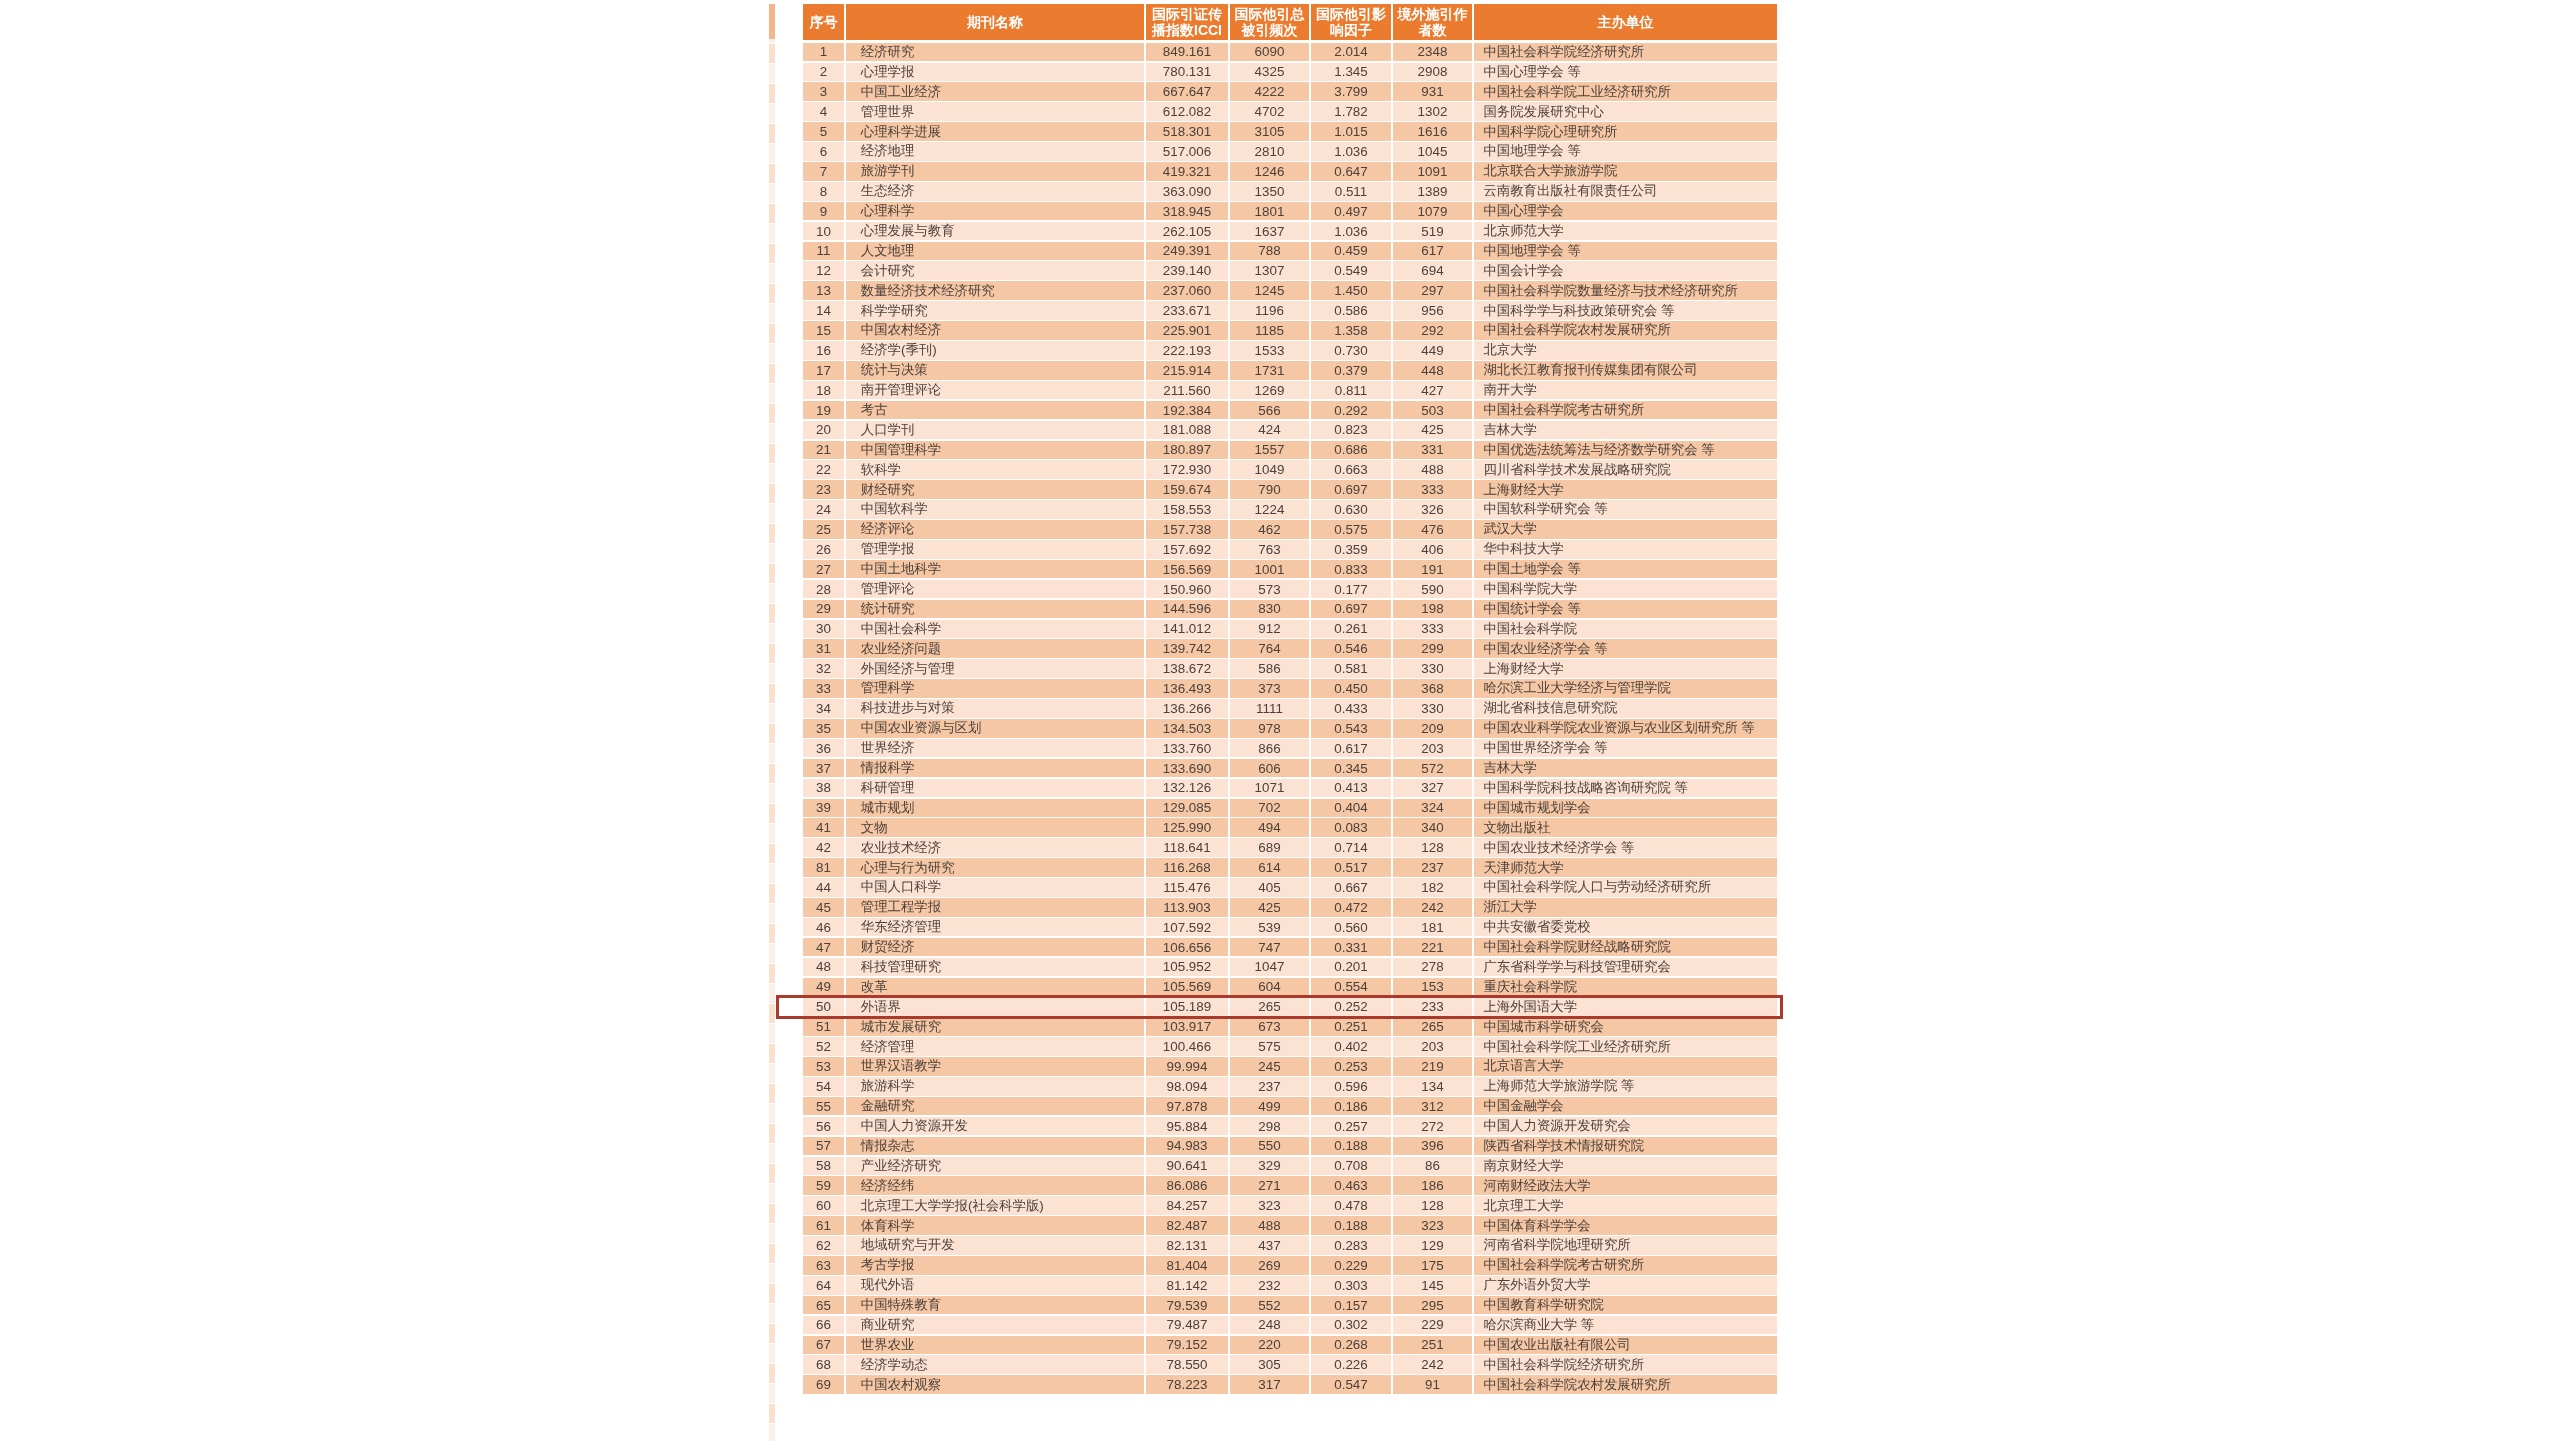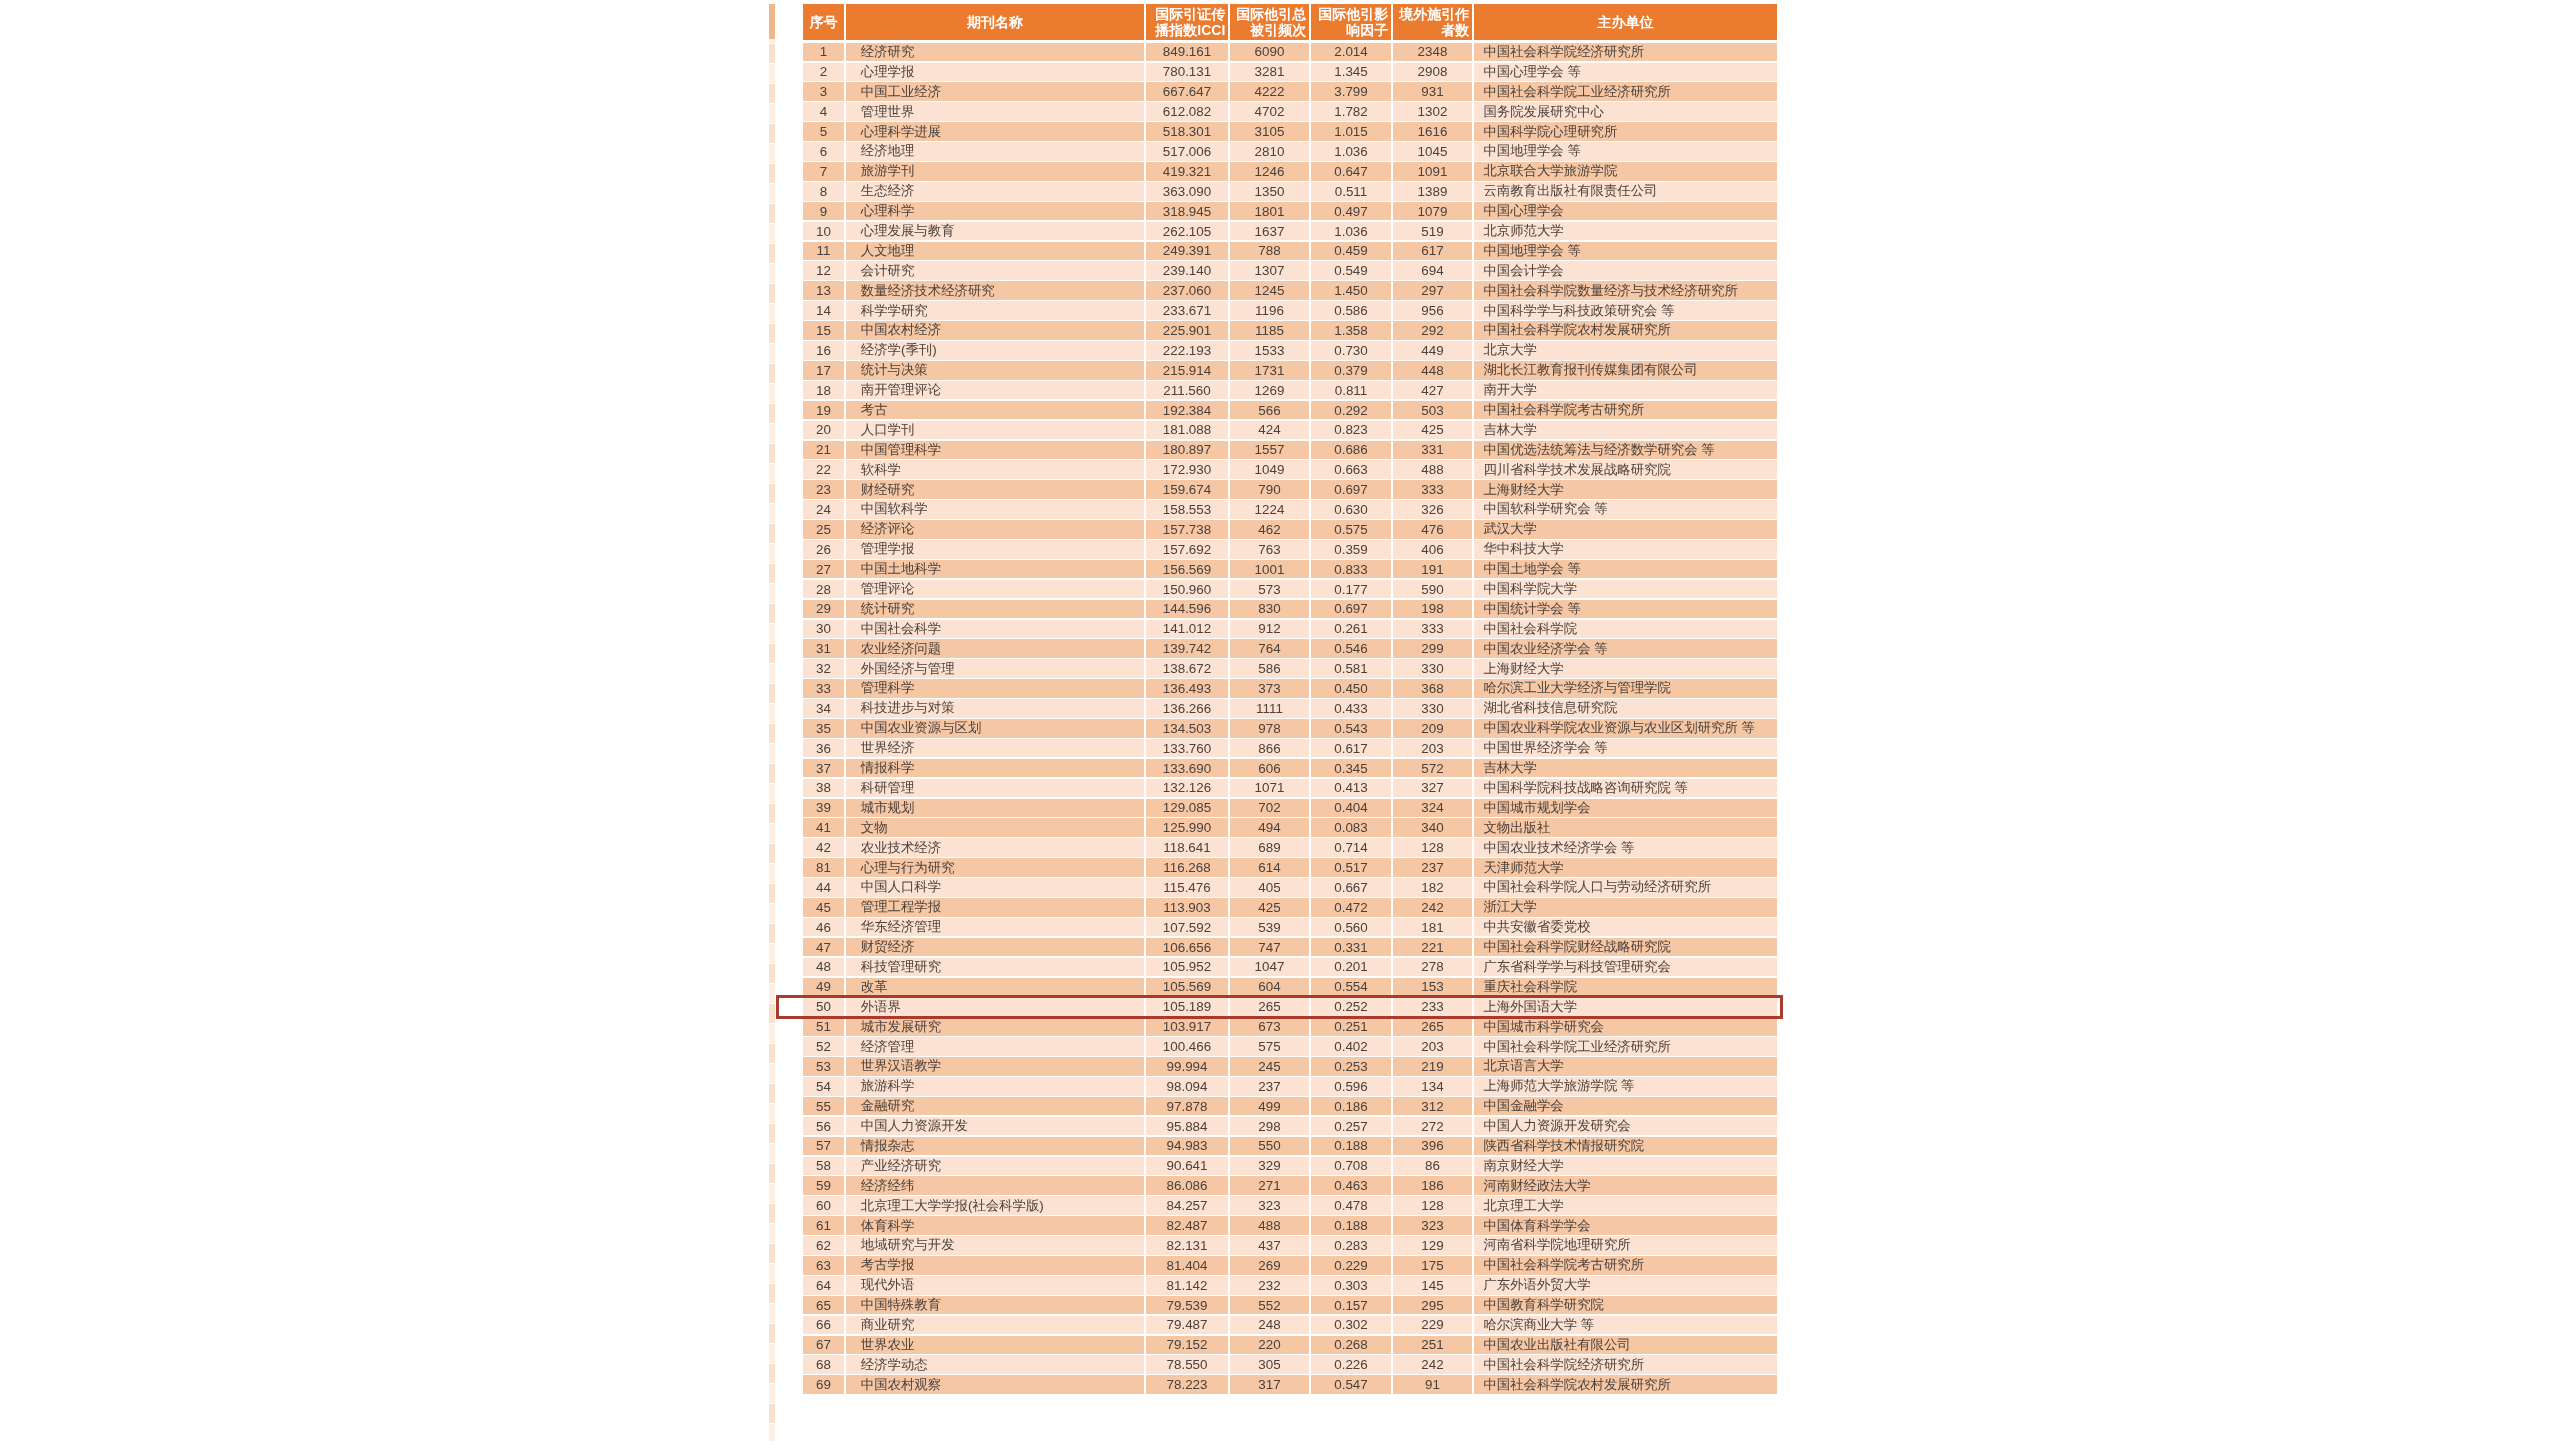--- a/index.html
+++ b/index.html
@@ -31,21 +31,21 @@
   .grid-row{
     display:grid;
     grid-template-columns:41px 298px 82px 79px 80px 79px 303px;
     column-gap:2px;
   }
   .header-row{height:36px;margin-bottom:2.7px;}
   .header-row .cell{
     background:#eb7b2e;color:#ffffff;
     font-weight:bold;font-size:14px;line-height:16px;
     display:flex;align-items:center;justify-content:center;
-    text-align:right;padding:0 2.7px;box-sizing:border-box;
+    text-align:center;padding:0 2.7px;box-sizing:border-box;
   }
   .tbody{display:flex;flex-direction:column;row-gap:1.3px;}
   .data-row{height:18.6px;position:relative;}
   .data-row .cell{
     font-size:13.4px;color:#4c413b;
     display:flex;align-items:center;justify-content:center;
     box-sizing:border-box;overflow:hidden;white-space:nowrap;
   }
   .data-row.odd  .cell{background:#f5c7a5;}
   .data-row.even .cell{background:#fbe2d2;}
@@ -83,21 +83,21 @@
     <div class="cell">849.161</div>
     <div class="cell">6090</div>
     <div class="cell">2.014</div>
     <div class="cell">2348</div>
     <div class="cell al host">中国社会科学院经济研究所</div>
   </div>
         <div class="grid-row data-row even">
     <div class="cell">2</div>
     <div class="cell al name">心理学报</div>
     <div class="cell">780.131</div>
-    <div class="cell">3281</div>
+    <div class="cell">4325</div>
     <div class="cell">1.345</div>
     <div class="cell">2908</div>
     <div class="cell al host">中国心理学会 等</div>
   </div>
         <div class="grid-row data-row odd">
     <div class="cell">3</div>
     <div class="cell al name">中国工业经济</div>
     <div class="cell">667.647</div>
     <div class="cell">4222</div>
     <div class="cell">3.799</div>

